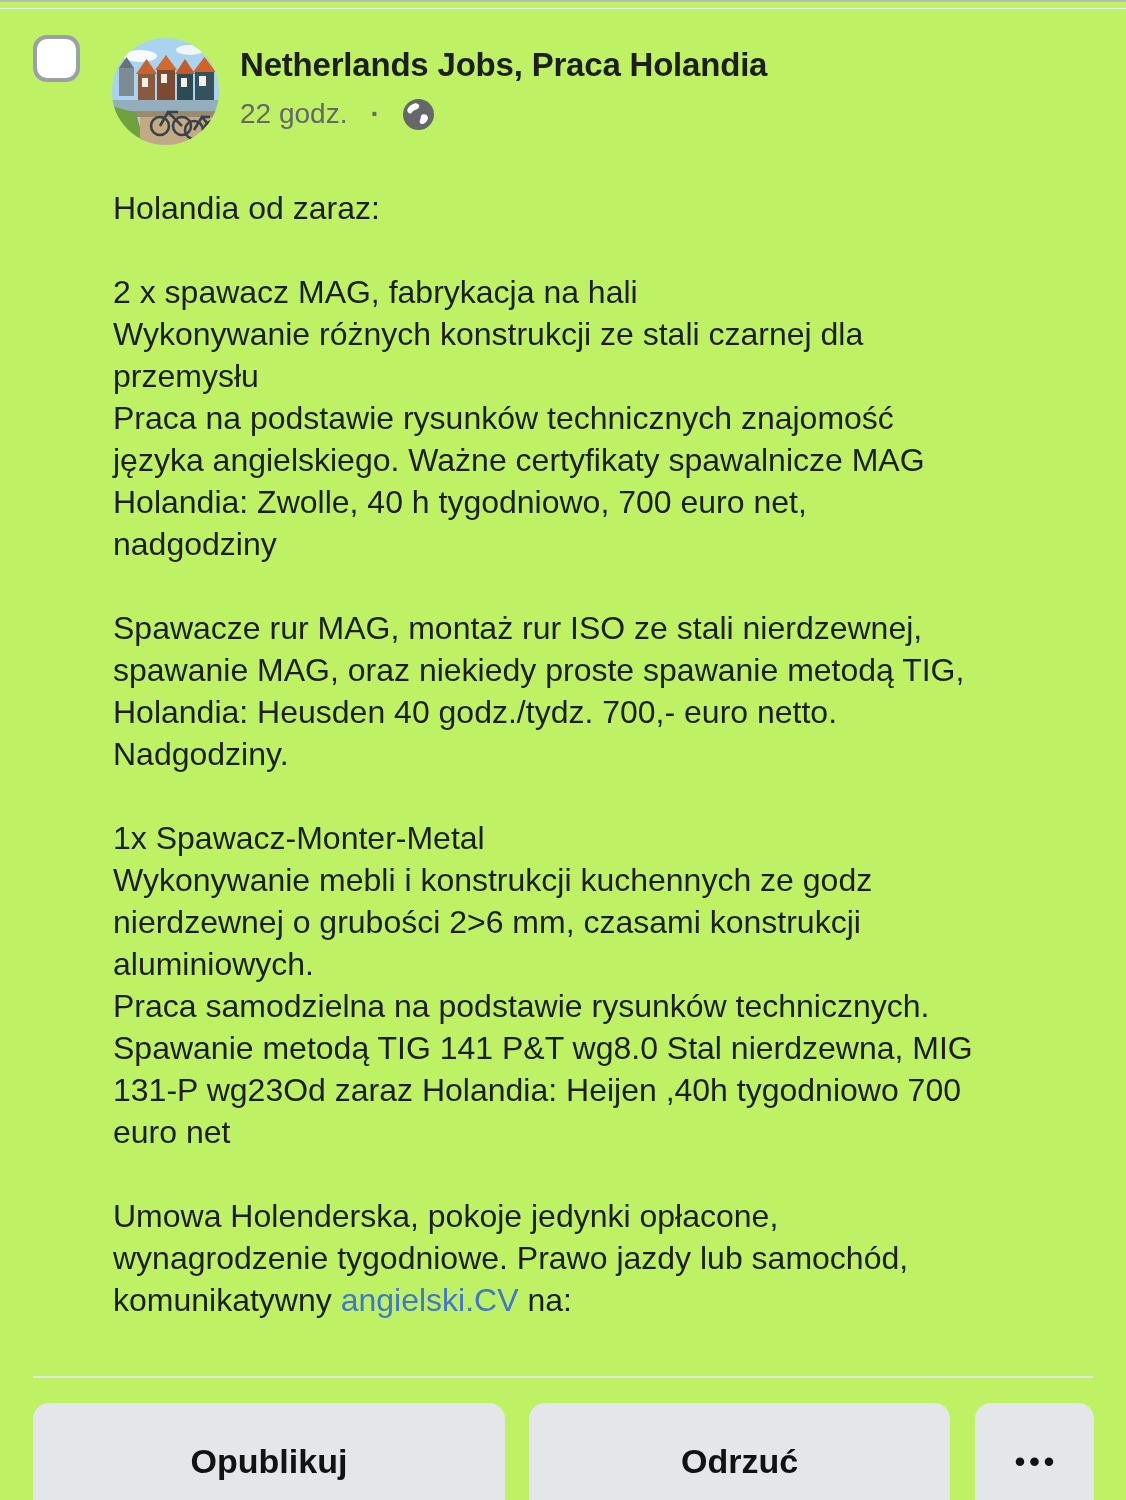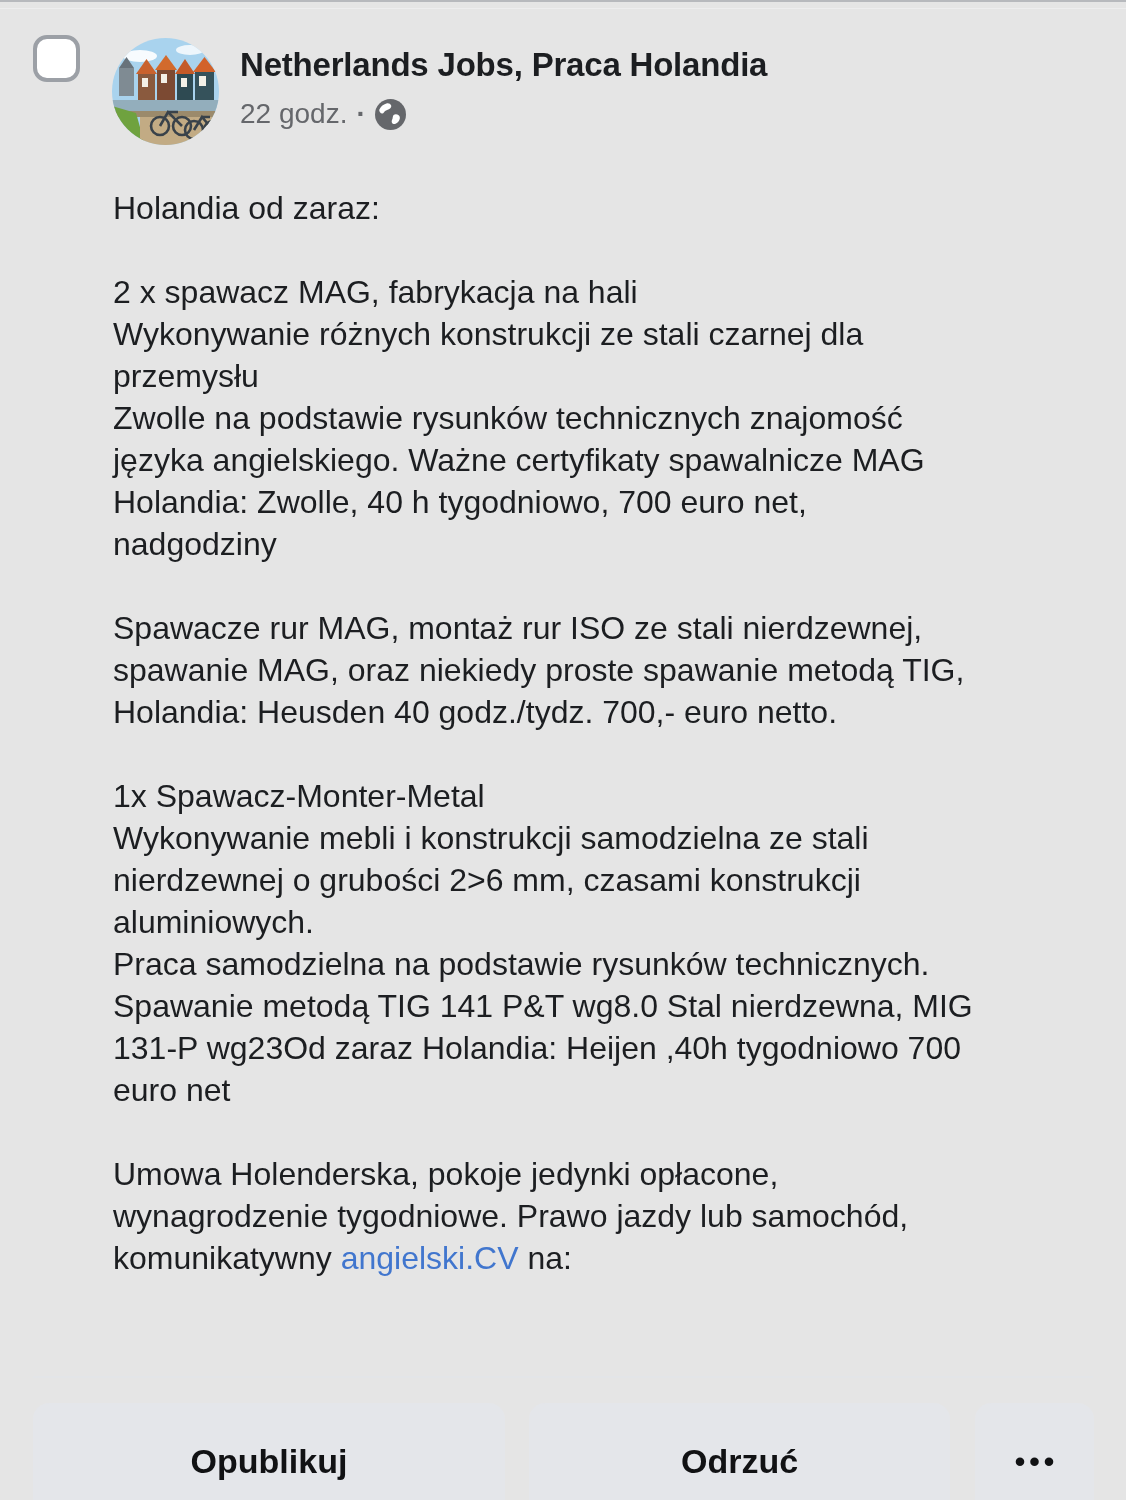--- a/index.html
+++ b/index.html
@@ -1,17 +1,17 @@
 <!DOCTYPE html>
 <html style="--text: #1c1e21; --muted: #65676b; --link: #4176ce; --btn-bg: #e4e6ea;"><head>
 <meta charset="utf-8">
 <style>
   html,body{margin:0;padding:0;background:#fff;}
   .screen{
-    position:relative;width:1126px;height:1500px;overflow:hidden;background:#e5e5e5;
+    position:relative;width:1126px;height:1500px;overflow:hidden;background:#bef264;
     font-family:"Liberation Sans","DejaVu Sans",sans-serif;
     -webkit-font-smoothing:antialiased;
   }
   .top-divider{position:absolute;left:0;top:0;width:1126px;height:2px;background:#b7b9bd;}
   .top-divider2{position:absolute;left:0;top:8px;width:1126px;height:1px;background:#ededee;}
 
   
   .checkbox{
     position:absolute;left:33px;top:35px;width:47px;height:47px;box-sizing:border-box;
     border:4px solid #9ca0a6;border-radius:14px;background:#fff;cursor:pointer;
@@ -19,21 +19,21 @@
   .avatar{
     position:absolute;left:112px;top:38px;width:107px;height:107px;border-radius:50%;
     overflow:hidden;cursor:pointer;
   }
   .avatar svg{display:block;width:107px;height:107px;}
   .author{
     position:absolute;left:240px;top:46px;
     font-size:33px;font-weight:700;color:var(--text);letter-spacing:-.2px;white-space:nowrap;cursor:pointer;
   }
   .meta{
-    position:absolute;left:240px;top:97px;display:flex;align-items:center;gap:9px;
+    position:absolute;left:240px;top:97px;display:flex;align-items:center;gap:23px;
     font-size:28px;color:var(--muted);white-space:nowrap;
   }
   .meta .dot{font-weight:700;}
   .globe{display:inline-block;width:31px;height:31px;margin-top:2px;}
   .globe svg{display:block;width:31px;height:31px;}
 
   
   .body{position:absolute;left:113px;top:167px;color:var(--text);margin-top:20px;}
   .para{margin:0 0 42px 0;}
   .para:last-child{margin-bottom:0;}
@@ -111,33 +111,34 @@
   </div>
 
   <div class="body" id="post-body">
       <div class="para">
         <div class="line"><span>Holandia od zaraz:</span></div>
       </div>
       <div class="para">
         <div class="line"><span>2 x spawacz MAG, fabrykacja na hali</span></div>
         <div class="line"><span>Wykonywanie różnych konstrukcji ze stali czarnej dla</span></div>
         <div class="line"><span>przemysłu</span></div>
-        <div class="line"><span>Zwolle na podstawie rysunków technicznych znajomość</span></div>
+        <div class="line"><span>Praca na podstawie rysunków technicznych znajomość</span></div>
         <div class="line"><span>języka angielskiego. Ważne certyfikaty spawalnicze MAG</span></div>
         <div class="line"><span>Holandia: Zwolle, 40 h tygodniowo, 700 euro net,</span></div>
         <div class="line"><span>nadgodziny</span></div>
       </div>
       <div class="para">
         <div class="line"><span>Spawacze rur MAG, montaż rur ISO ze stali nierdzewnej,</span></div>
         <div class="line"><span>spawanie MAG, oraz niekiedy proste spawanie metodą TIG,</span></div>
         <div class="line"><span>Holandia: Heusden 40 godz./tydz. 700,- euro netto.</span></div>
+        <div class="line"><span>Nadgodziny.</span></div>
       </div>
       <div class="para">
         <div class="line"><span>1x Spawacz-Monter-Metal</span></div>
-        <div class="line"><span>Wykonywanie mebli i konstrukcji samodzielna ze stali</span></div>
+        <div class="line"><span>Wykonywanie mebli i konstrukcji kuchennych ze godz</span></div>
         <div class="line"><span>nierdzewnej o grubości 2&gt;6 mm, czasami konstrukcji</span></div>
         <div class="line"><span>aluminiowych.</span></div>
         <div class="line"><span>Praca samodzielna na podstawie rysunków technicznych.</span></div>
         <div class="line"><span>Spawanie metodą TIG 141 P&amp;T wg8.0 Stal nierdzewna, MIG</span></div>
         <div class="line"><span>131-P wg23Od zaraz Holandia: Heijen ,40h tygodniowo 700</span></div>
         <div class="line"><span>euro net</span></div>
       </div>
       <div class="para">
         <div class="line"><span>Umowa Holenderska, pokoje jedynki opłacone,</span></div>
         <div class="line"><span>wynagrodzenie tygodniowe. Prawo jazdy lub samochód,</span></div>

